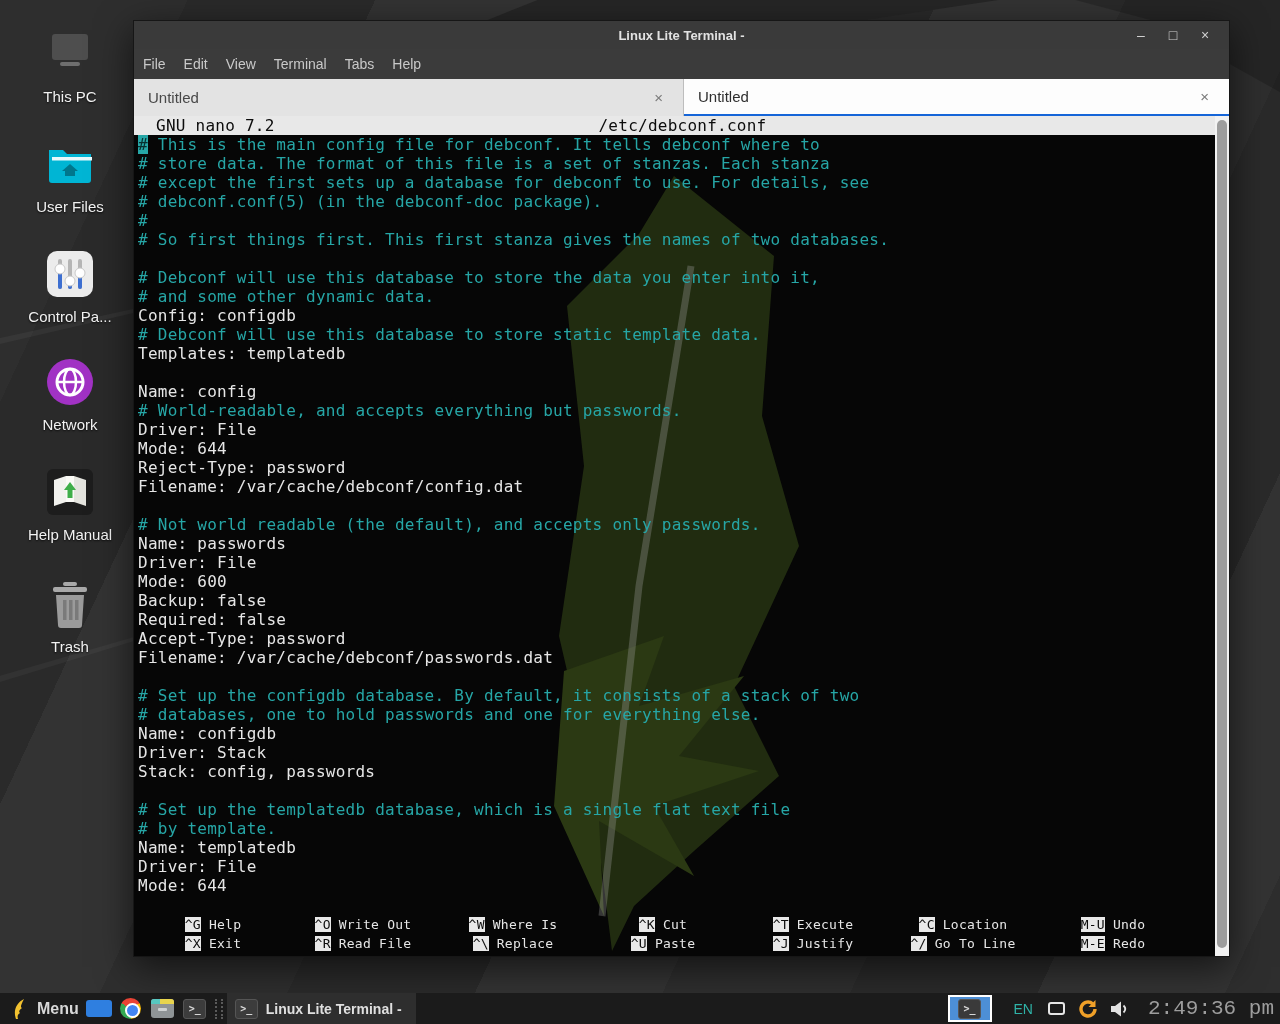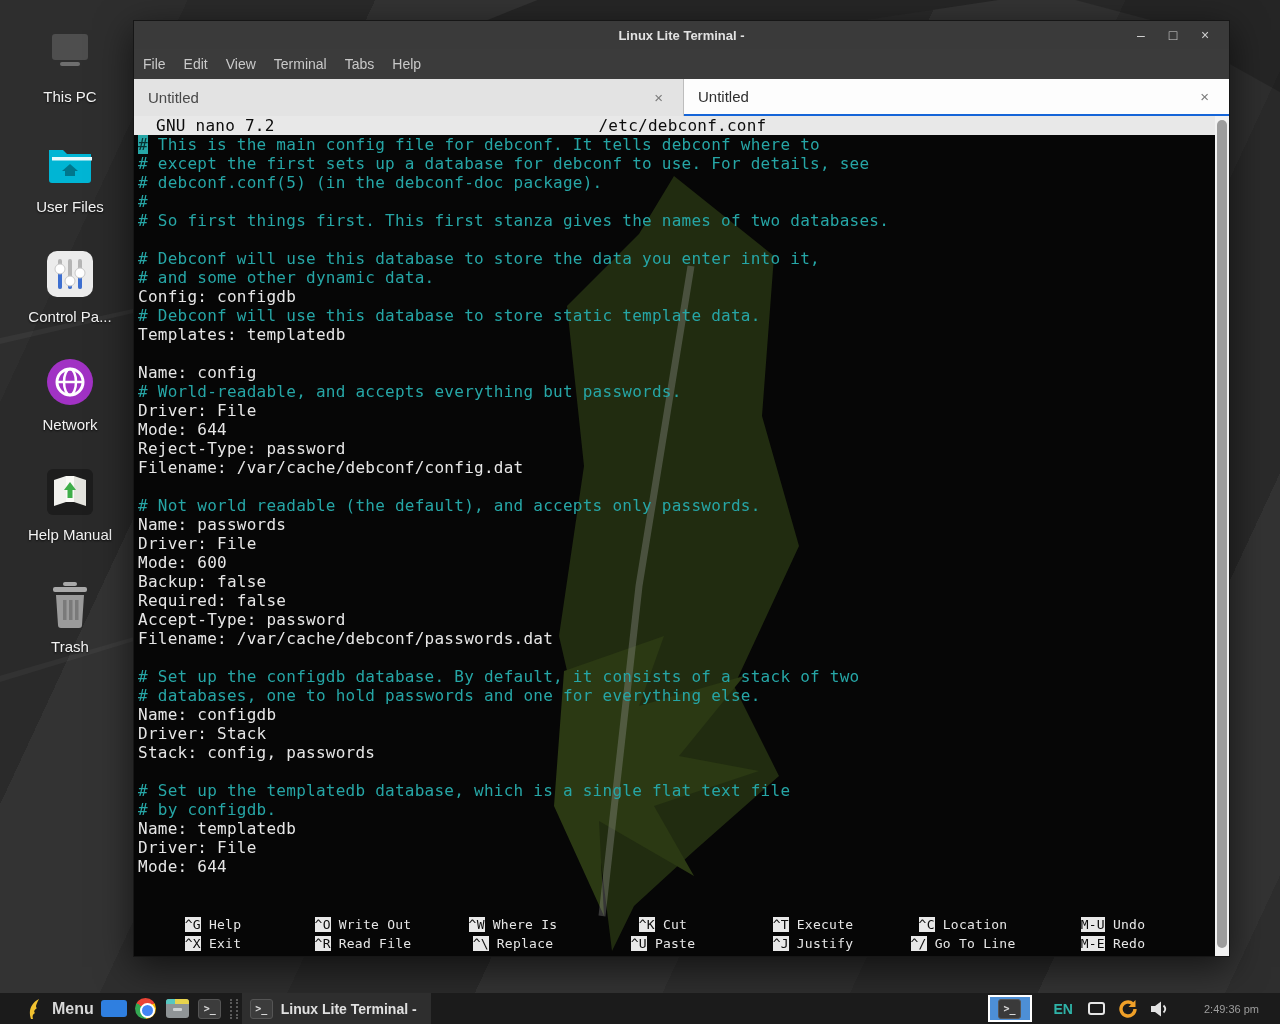--- a/index.html
+++ b/index.html
@@ -54,21 +54,21 @@
                     font-family:"DejaVu Sans Mono", monospace; font-size:13px; letter-spacing:.25px;text-align:center; }
   .srow { display:grid; grid-template-columns:repeat(7,150px); height:19px; line-height:19px; }
   .scell { white-space:pre; }
   .skey { background:#e8e8e8; color:#0c0c0c; }
   .slbl { color:var(--txt); margin-left:8px; }
   .scrollbar { flex:0 0 14px; background:#f2f2f2; position:relative; z-index:2; }
   .sthumb { position:absolute; left:2px; right:2px; top:4px; bottom:8px; background:#9d9d9d; border-radius:6px; }
 
   
   .taskbar { position:absolute; left:0; right:0; bottom:0; height:31px; background:#1b1b1b;
-             display:flex; align-items:center; padding:0 21px; z-index:5;text-align:right; }
+             display:flex; align-items:center; padding:0 6px; z-index:5;text-align:right; }
   .tb-start { display:flex; align-items:center; gap:7px; cursor:pointer; padding:2px 4px; }
   .tb-menu-label { color:#d8d8d8; font-size:16px; font-weight:600; }
   .tb-ic { width:26px; height:24px; display:flex; align-items:center; justify-content:center; cursor:pointer; margin:0 3px; }
   .pager { width:26px; height:17px; background:#2f7fe0; border-radius:3px; }
   .chrome { width:21px; height:21px; border-radius:50%;
             background:conic-gradient(from -60deg,#ea4335 0 120deg,#fbbc05 120deg 240deg,#34a853 240deg 360deg);
             position:relative; }
   .chrome::after { content:""; position:absolute; left:5px; top:5px; width:11px; height:11px;
                    background:#4285f4; border:2px solid #fff; border-radius:50%; }
   .fmgr { width:23px; height:19px; background:#8f9496; border-radius:3px; position:relative; }
@@ -79,23 +79,23 @@
              color:#d7d7d7; font-family:"DejaVu Sans Mono", monospace; font-size:10px; font-weight:bold;
              display:flex; align-items:center; justify-content:center; }
   .grip { width:8px; height:20px; margin:0 4px; border-left:2px dotted #5a5a5a; border-right:2px dotted #5a5a5a; }
   .taskbtn { display:flex; align-items:center; gap:8px; background:#2e2e2e; height:31px; padding:0 14px 0 8px;
              max-width:200px; cursor:pointer; }
   .taskbtn .tb-title { color:#e0e0e0; font-size:14px; font-weight:600; white-space:nowrap; }
   .tb-spacer { flex:1; }
   .tray-term { width:44px; height:27px; background:#4d8fd6; border:2px solid #fff; display:flex;
                align-items:center; justify-content:center; cursor:pointer; margin-right:14px; }
   .tray-term .termico { background:#3a3a3a; }
-  .lang { color:#2fb3a8; font-size:14px; font-weight:bold; margin:0 8px; cursor:pointer; }
+  .lang { color:#2fb3a8; font-size:14px; font-weight:normal; margin:0 8px; cursor:pointer; }
   .sqicon { width:17px; height:13px; border:2px solid #e6e6e6; border-radius:3px; margin:0 7px; cursor:pointer; }
-  .clock { color:#9d9d9d; font-size:11px; margin-left:28px; cursor:pointer; }
+  .clock { color:#9d9d9d; font-size:21px; margin-left:12px; cursor:pointer;font-family:Liberation Mono, monospace; }
   svg { display:block; }
 </style>
 </head>
 <body>
 
 <div class="wallpaper">
   <div class="wp-poly p1"></div>
   <div class="wp-poly p2"></div>
   <div class="wp-poly p3"></div>
   <div class="wp-poly p4"></div>
@@ -207,20 +207,21 @@
       <polygon points="430,555 530,520 505,590 610,560 545,640 625,655 520,690 560,760 465,705 470,800 420,690" fill="#2b3913"></polygon>
       <path d="M557,150 L505,470 L468,800" stroke="rgba(170,170,170,0.30)" stroke-width="7" fill="none"></path>
     </svg>
     <div class="termtext">
       <div class="nano-header">
         <span class="ver">GNU nano 7.2</span>
         <span class="fname">/etc/debconf.conf</span>
       </div>
       <div id="nano-lines">
           <div class="tline cmt"><span class="cursor">#</span> This is the main config file for debconf. It tells debconf where to</div>
+          <div class="tline cmt"># store data. The format of this file is a set of stanzas. Each stanza</div>
           <div class="tline cmt"># except the first sets up a database for debconf to use. For details, see</div>
           <div class="tline cmt"># debconf.conf(5) (in the debconf-doc package).</div>
           <div class="tline cmt">#</div>
           <div class="tline cmt"># So first things first. This first stanza gives the names of two databases.</div>
           <div class="tline">&nbsp;</div>
           <div class="tline cmt"># Debconf will use this database to store the data you enter into it,</div>
           <div class="tline cmt"># and some other dynamic data.</div>
           <div class="tline">Config: configdb</div>
           <div class="tline cmt"># Debconf will use this database to store static template data.</div>
           <div class="tline">Templates: templatedb</div>
@@ -241,21 +242,21 @@
           <div class="tline">Accept-Type: password</div>
           <div class="tline">Filename: /var/cache/debconf/passwords.dat</div>
           <div class="tline">&nbsp;</div>
           <div class="tline cmt"># Set up the configdb database. By default, it consists of a stack of two</div>
           <div class="tline cmt"># databases, one to hold passwords and one for everything else.</div>
           <div class="tline">Name: configdb</div>
           <div class="tline">Driver: Stack</div>
           <div class="tline">Stack: config, passwords</div>
           <div class="tline">&nbsp;</div>
           <div class="tline cmt"># Set up the templatedb database, which is a single flat text file</div>
-          <div class="tline cmt"># by configdb.</div>
+          <div class="tline cmt"># by template.</div>
           <div class="tline">Name: templatedb</div>
           <div class="tline">Driver: File</div>
           <div class="tline">Mode: 644</div>
         </div>
       <div class="nano-shortcuts" id="nano-shortcuts">
           <div class="srow">
             <span class="scell"><span class="skey">^G</span><span class="slbl">Help</span></span>
             <span class="scell"><span class="skey">^O</span><span class="slbl">Write Out</span></span>
             <span class="scell"><span class="skey">^W</span><span class="slbl">Where Is</span></span>
             <span class="scell"><span class="skey">^K</span><span class="slbl">Cut</span></span>

